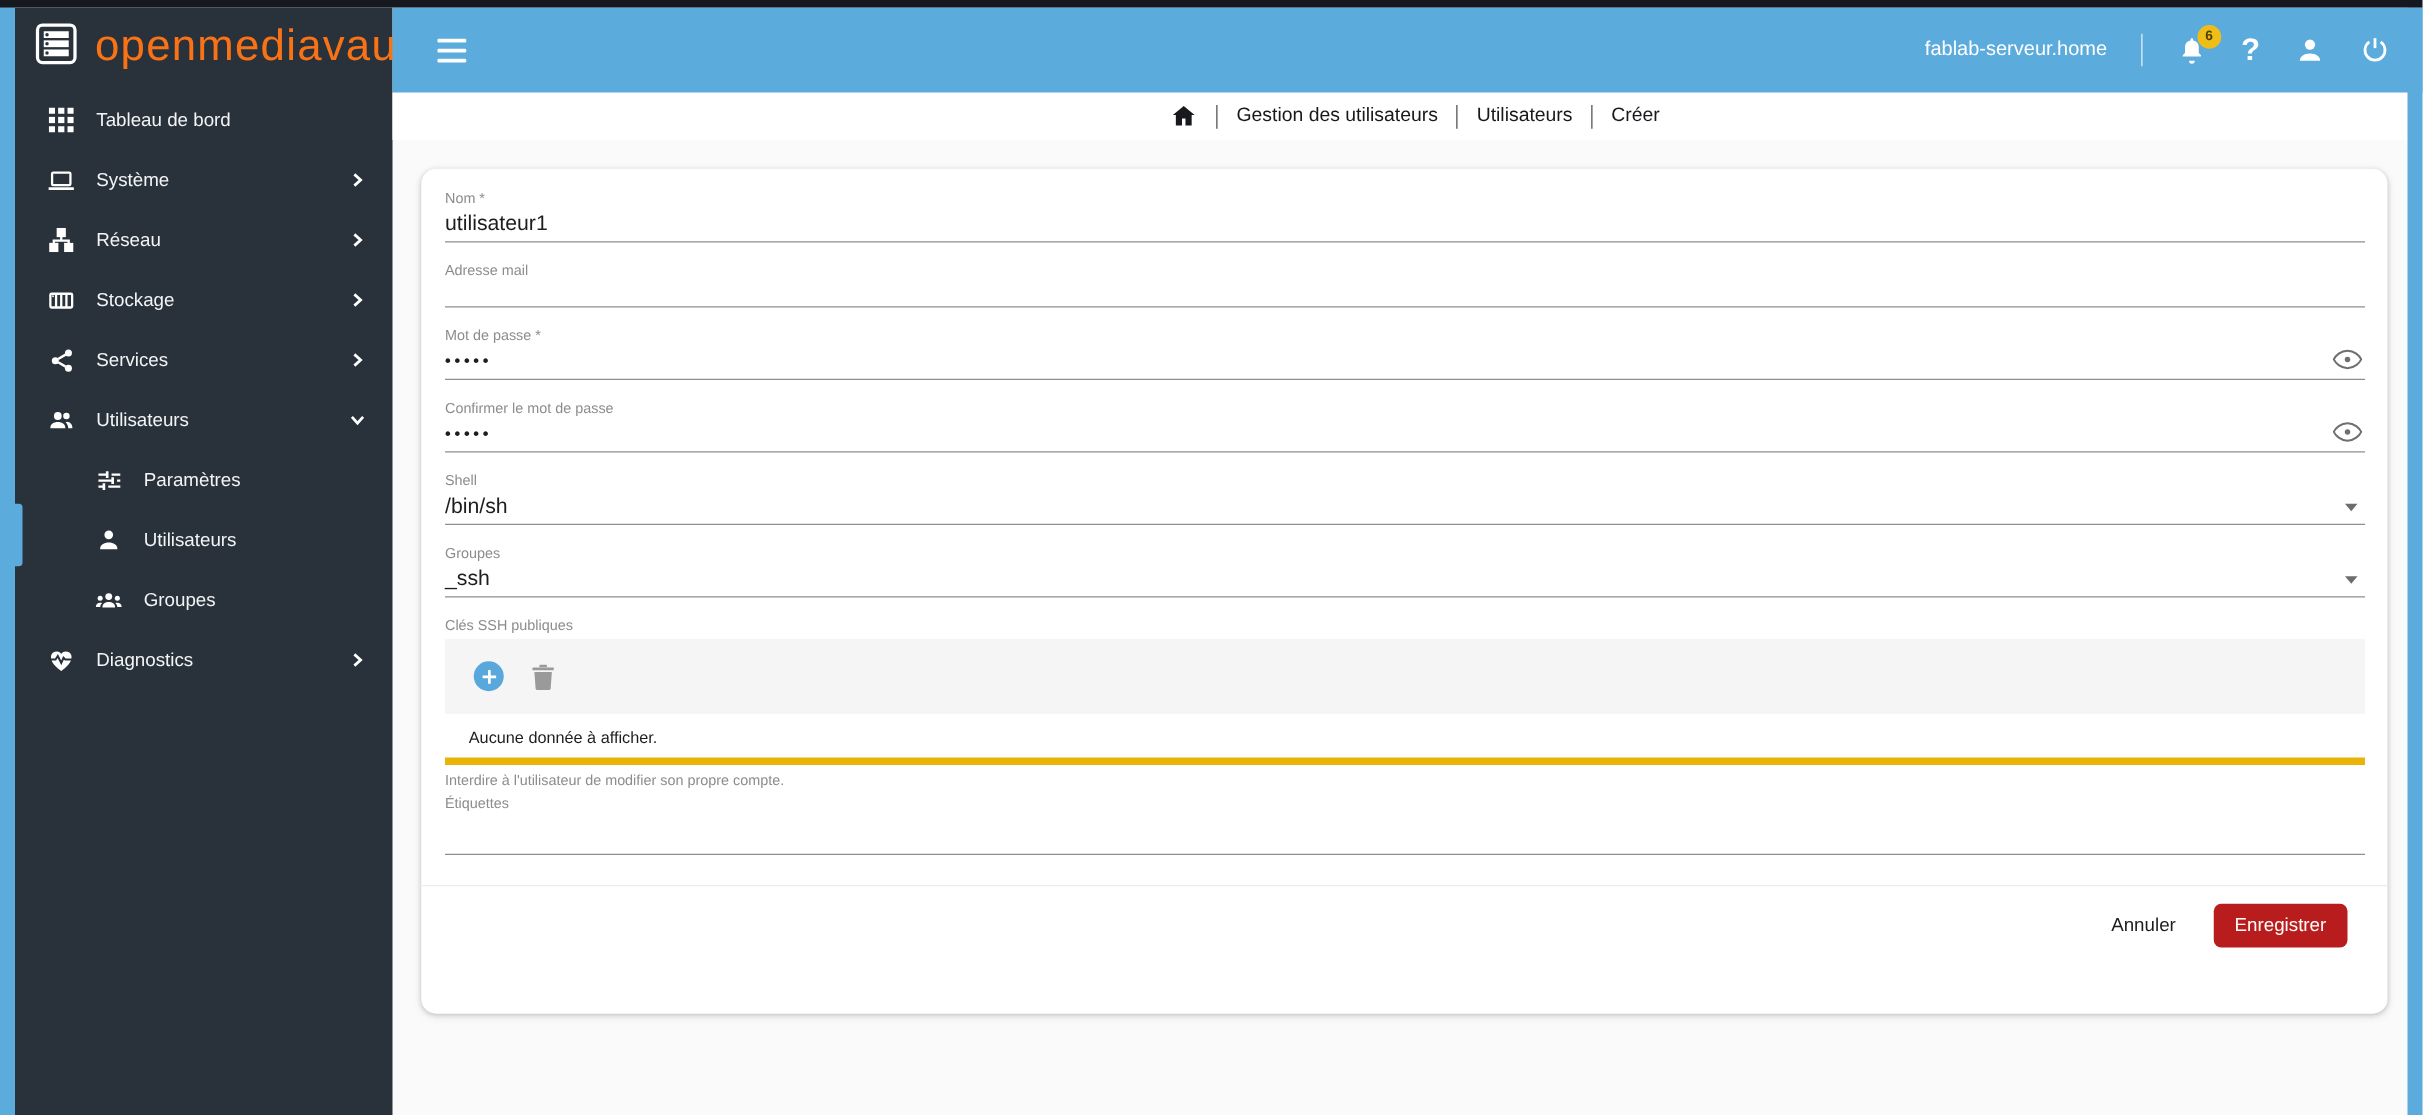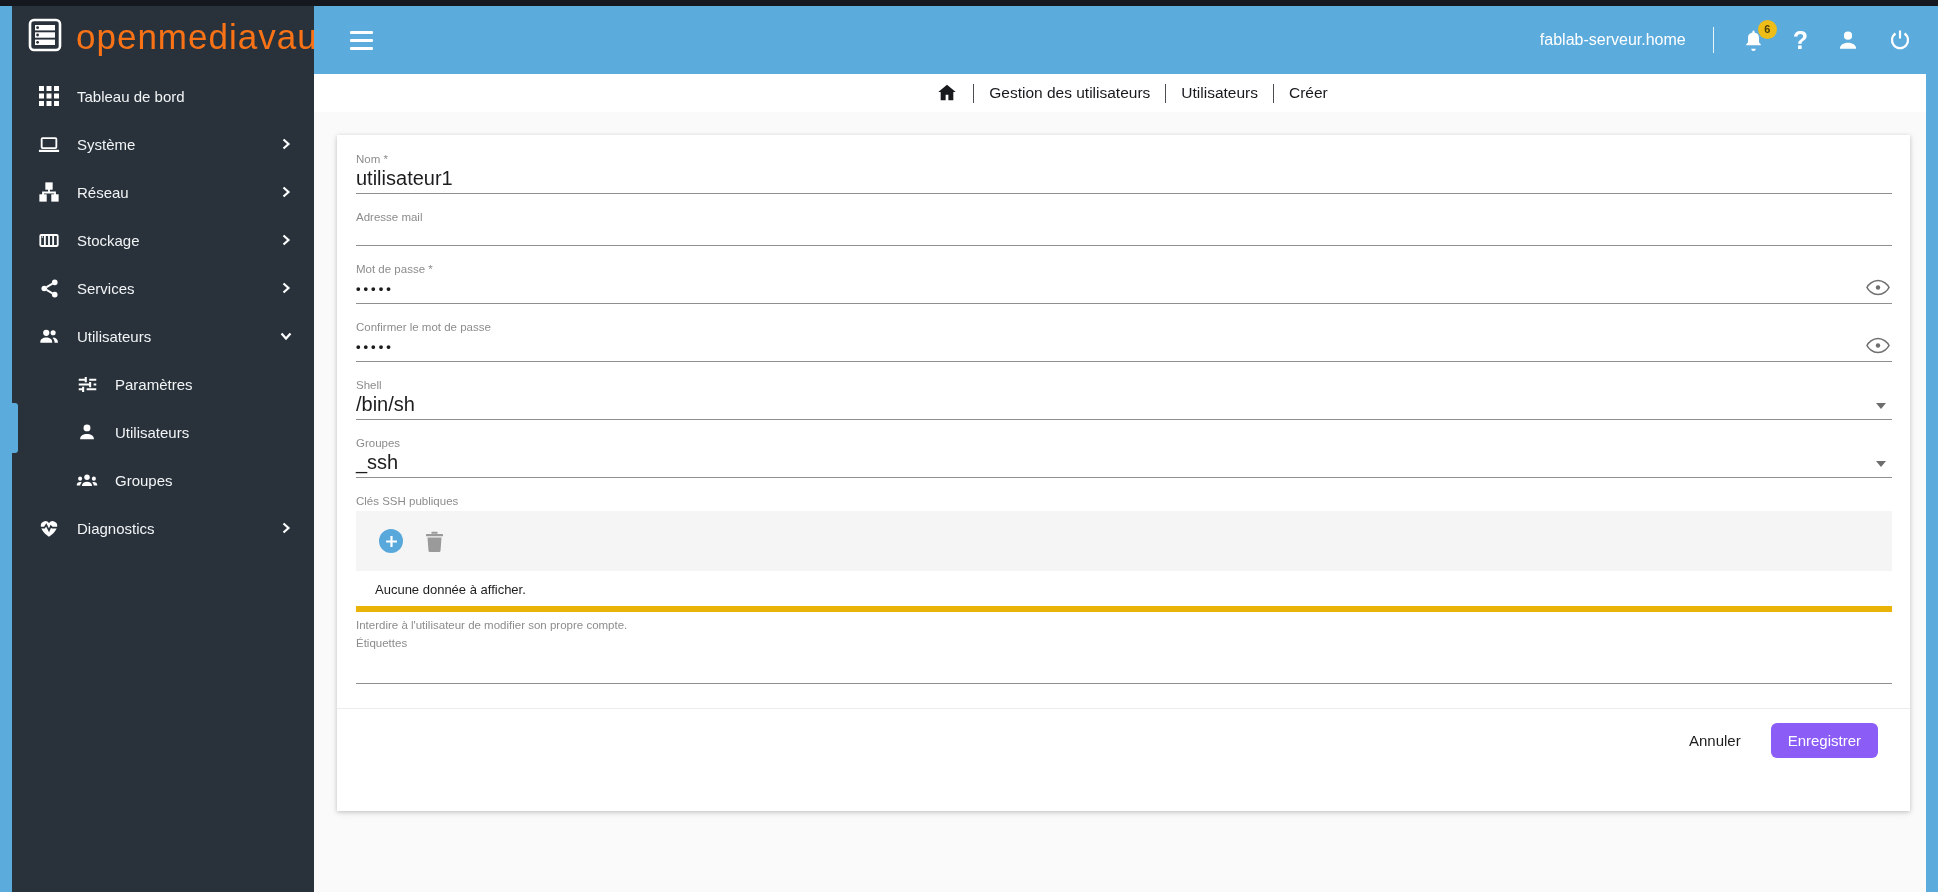--- a/index.html
+++ b/index.html
@@ -40,26 +40,26 @@
 
   
   .breadcrumb { position:absolute; left:314px; right:12px; top:74px; height:38px; background:#fff; display:flex; align-items:center; padding-left:24px; gap:15px; font-size:15.5px; color:#17191c; z-index:15;justify-content:center; }
   .bc-sep { width:1px; height:19px; background:#4b4f55; }
   .bc-item { cursor:pointer; }
 
   
   .content { position:absolute; left:314px; right:12px; top:112px; bottom:0; background:#fafafa; }
   .card {
     position:absolute; left:23px; top:23px; width:1573px; height:676px;
-    background:#fff; border-radius:0; box-shadow:0 1px 4px rgba(0,0,0,.18), 0 2px 8px rgba(0,0,0,.08);
+    background:#fff; border-radius:12px; box-shadow:0 1px 4px rgba(0,0,0,.18), 0 2px 8px rgba(0,0,0,.08);
     padding:17px 18px 0 19px;
   }
   .field { position:relative; margin-bottom:16px; }
   .f-label { font-size:11.5px; color:#8c8c8c; line-height:14px; }
-  .f-value { font-size:20px; color:#1d1d1f; line-height:19px; min-height:19px; margin-top:3px; padding-bottom:5px; border-bottom:1px solid #8f8f8f; }
+  .f-value { font-size:17px; color:#1d1d1f; line-height:19px; min-height:19px; margin-top:3px; padding-bottom:5px; border-bottom:1px solid #8f8f8f; }
   .f-value.masked { font-weight:bold; letter-spacing:3px; font-size:13px; }
   .eye-btn { position:absolute; right:2px; bottom:8px; cursor:pointer; display:flex; }
   .dd-arrow { position:absolute; right:6px; bottom:11px; width:0; height:0; border-left:5px solid transparent; border-right:5px solid transparent; border-top:6px solid #6d6d6d; cursor:pointer; }
 
   
   .ssh-label { font-size:11.5px; color:#8c8c8c; line-height:14px; margin-bottom:3px; }
   .ssh-toolbar { height:60px; background:#f5f5f5; display:flex; align-items:center; padding-left:23px; gap:22px; }
   .add-btn { width:24px; height:24px; border-radius:50%; background:#58a8dc; color:#fff; display:flex; align-items:center; justify-content:center; cursor:pointer; }
   .trash-btn { display:flex; cursor:pointer; }
   .ssh-empty { font-size:13px; color:#1d1d1f; padding:11px 0 9px 19px; border-bottom:6px solid #eab308; }
@@ -69,21 +69,21 @@
   .check-row { display:flex; align-items:center; gap:12px; }
   .checkbox { width:17px; height:17px; border:2px solid #70757a; border-radius:2px; background:#fff; cursor:pointer; flex:0 0 17px; }
   .check-label { font-size:15px; color:#1d1d1f; cursor:pointer; }
   .helper { font-size:11.5px; color:#8c8c8c; margin-top:6px; line-height:14px; }
   .etq-label { font-size:11.5px; color:#8c8c8c; margin-top:4px; line-height:14px; }
   .etq-value { min-height:20px; border-bottom:1px solid #8f8f8f; margin-top:14px; }
 
   .actions-divider { height:1px; background:#ececec; margin:24px -18px 0 -19px; }
   .actions { display:flex; align-items:center; justify-content:flex-end; gap:30px; padding:14px 14px 0 0; }
   .btn-text { font-size:15px; color:#1d1d1f; cursor:pointer; background:none; border:none; font-family:inherit; }
-  .btn-primary { font-size:15px; color:#fff; background:#8b5cf6; border:none; border-radius:6px; padding:9px 17px; cursor:pointer; font-family:inherit; }
+  .btn-primary { font-size:15px; color:#fff; background:#b91c1c; border:none; border-radius:6px; padding:9px 17px; cursor:pointer; font-family:inherit; }
 </style>
 </head>
 <body>
 
 <div class="top-edge"></div>
 <div class="side-strip left"></div>
 <div class="side-strip right"></div>
 <div class="active-edge-tab"></div>
 
 <div class="sidebar">

